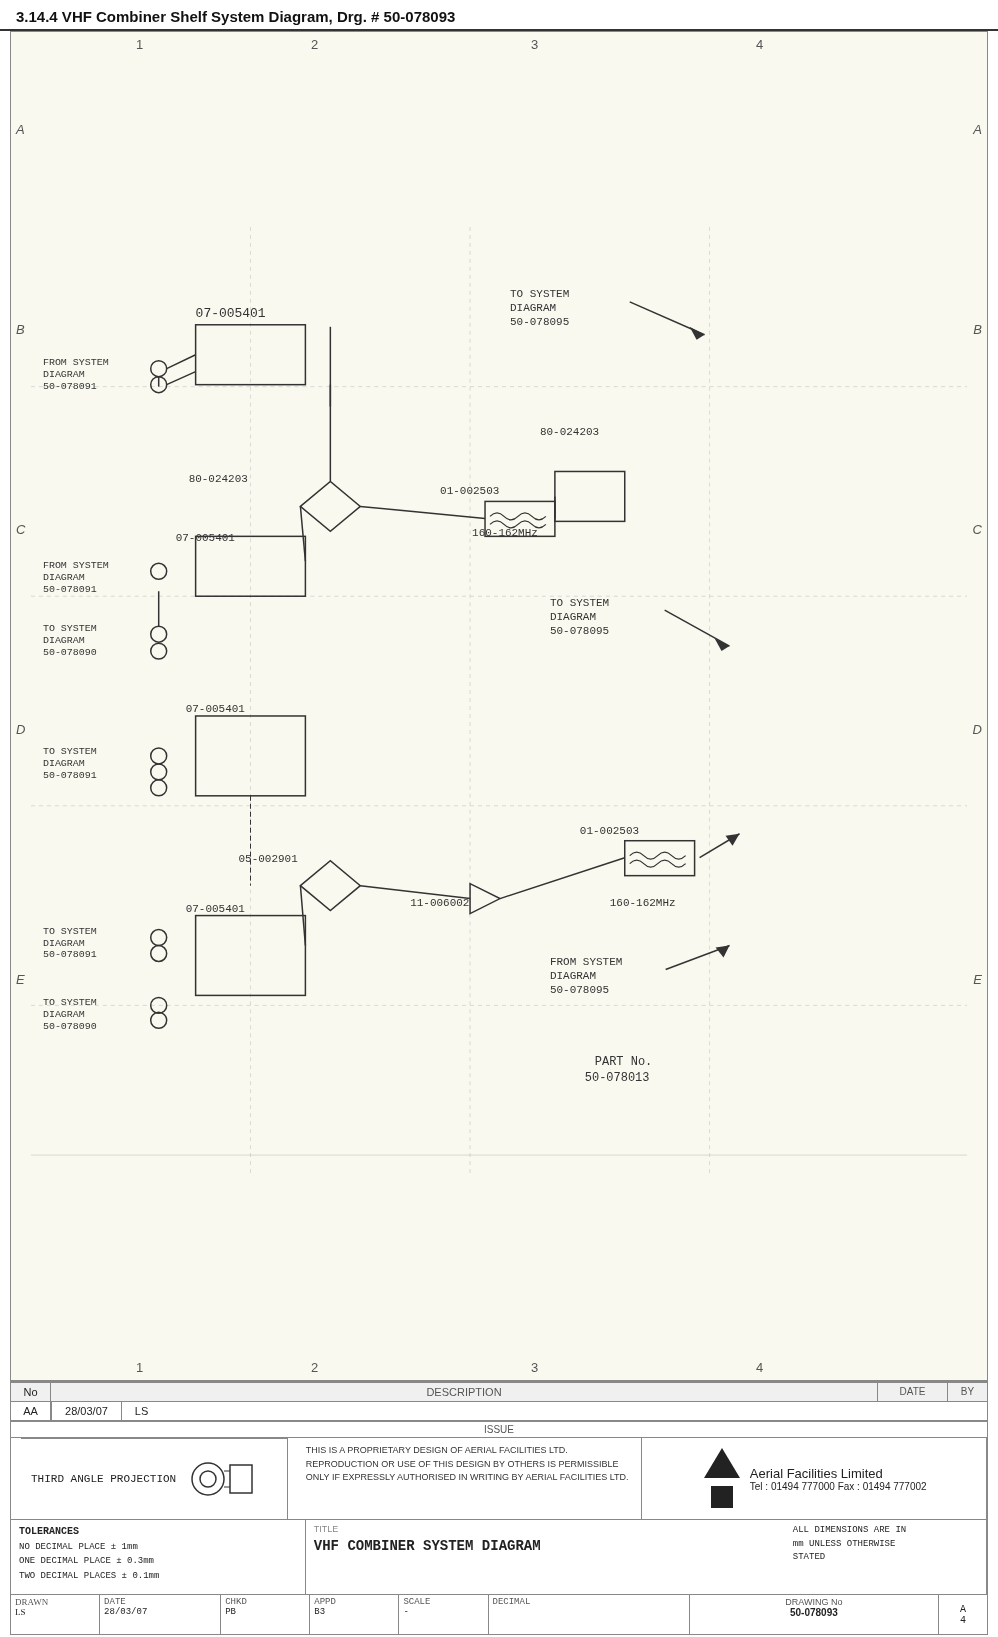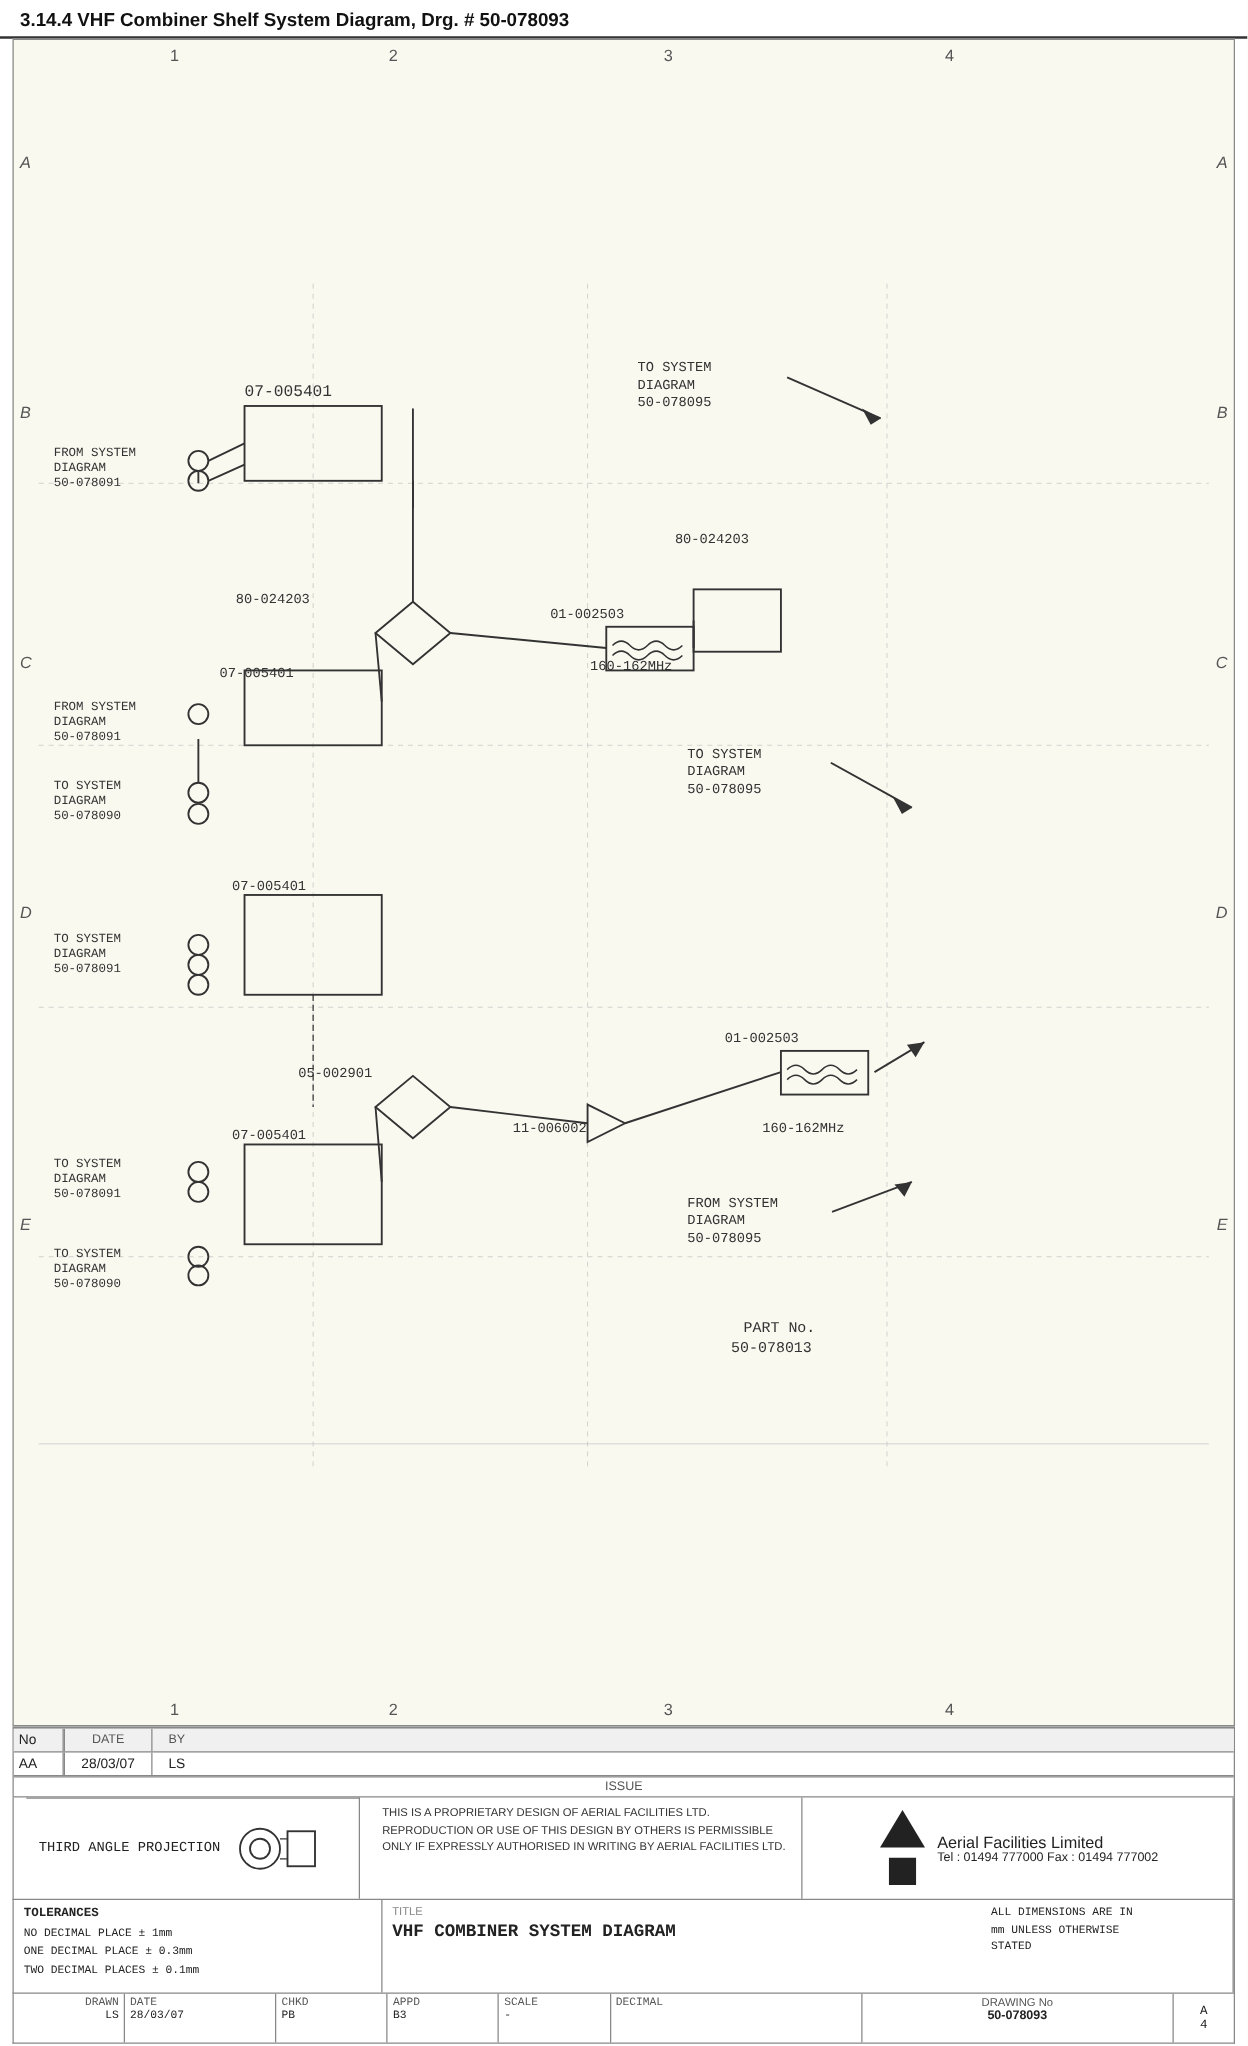--- a/index.html
+++ b/index.html
@@ -147,20 +147,21 @@
       border-bottom: 1px solid #888;
     }
     .issue-data-row:last-child {
       border-bottom: none;
     }
     .issue-no-cell {
       width: 40px;
       border-right: 1px solid #888;
       padding: 3px 4px;
       font-size: 11px;
+      text-align: center;
     }
     .issue-desc-cell {
       flex: 1;
       padding: 3px 6px;
       font-size: 11px;
       text-align: center;
     }
     .issue-date-cell {
       width: 70px;
       border-left: 1px solid #888;
@@ -364,20 +365,21 @@
 
     </svg>
 
   </div>
 
   <div id="issue-section" style="margin:0 10px; border:1px solid #888; border-top:2px solid #888;">
     <div style="flex:1;">
 
       <div class="issue-data-row" style="background:#f0f0f0;">
         <div class="issue-no-cell">No</div>
+        <div class="issue-desc-cell" style="text-align:center; font-size:11px; color:#555;">DESCRIPTION</div>
         <div class="issue-date-cell" style="font-size:10px; color:#555; text-align:center;">DATE</div>
         <div class="issue-by-cell" style="font-size:10px; color:#555; text-align:center;">BY</div>
       </div>
 
       <div class="issue-data-row">
         <div class="issue-no-cell">AA</div>
         <div class="issue-date-cell">28/03/07</div>
         <div class="issue-by-cell">LS</div>
       </div>
 
@@ -433,21 +435,21 @@
     <div id="title-text-cell" style="flex:2; padding:4px 8px;">
       <div style="font-size:9px; color:#888;">TITLE</div>
       <div style="font-size:14px; font-family:'Courier New',monospace; font-weight:bold; margin-top:4px;">VHF COMBINER SYSTEM DIAGRAM</div>
     </div>
     <div id="dimensions-cell" style="flex:0.8; border-right:1px solid #888; padding:4px 8px; font-size:9px; font-family:'Courier New',monospace; white-space:pre-line; line-height:1.5;">ALL DIMENSIONS ARE IN
 mm UNLESS OTHERWISE
 STATED</div>
   </div>
 
   <div id="bottom-row" style="margin:0 10px; display:flex; min-height:40px; border:1px solid #888; border-top:none;">
-    <div id="bottom-drawn" style="flex:0.5; border-right:1px solid #888; padding:2px 4px; font-size:9px; font-family:Liberation Mono, monospace;text-align:right;">
+    <div id="bottom-drawn" style="flex:0.5; border-right:1px solid #888; padding:2px 4px; font-size:9px; font-family:Liberation Serif, serif;">
       <div class="label-small">DRAWN</div>
       <div>LS</div>
     </div>
     <div id="bottom-date" style="flex:0.7; border-right:1px solid #888; padding:2px 4px; font-size:9px; font-family:'Courier New',monospace;">
       <div class="label-small">DATE</div>
       <div>28/03/07</div>
     </div>
     <div id="bottom-chkd" style="flex:0.5; border-right:1px solid #888; padding:2px 4px; font-size:9px; font-family:'Courier New',monospace;">
       <div class="label-small">CHKD</div>
       <div>PB</div>

